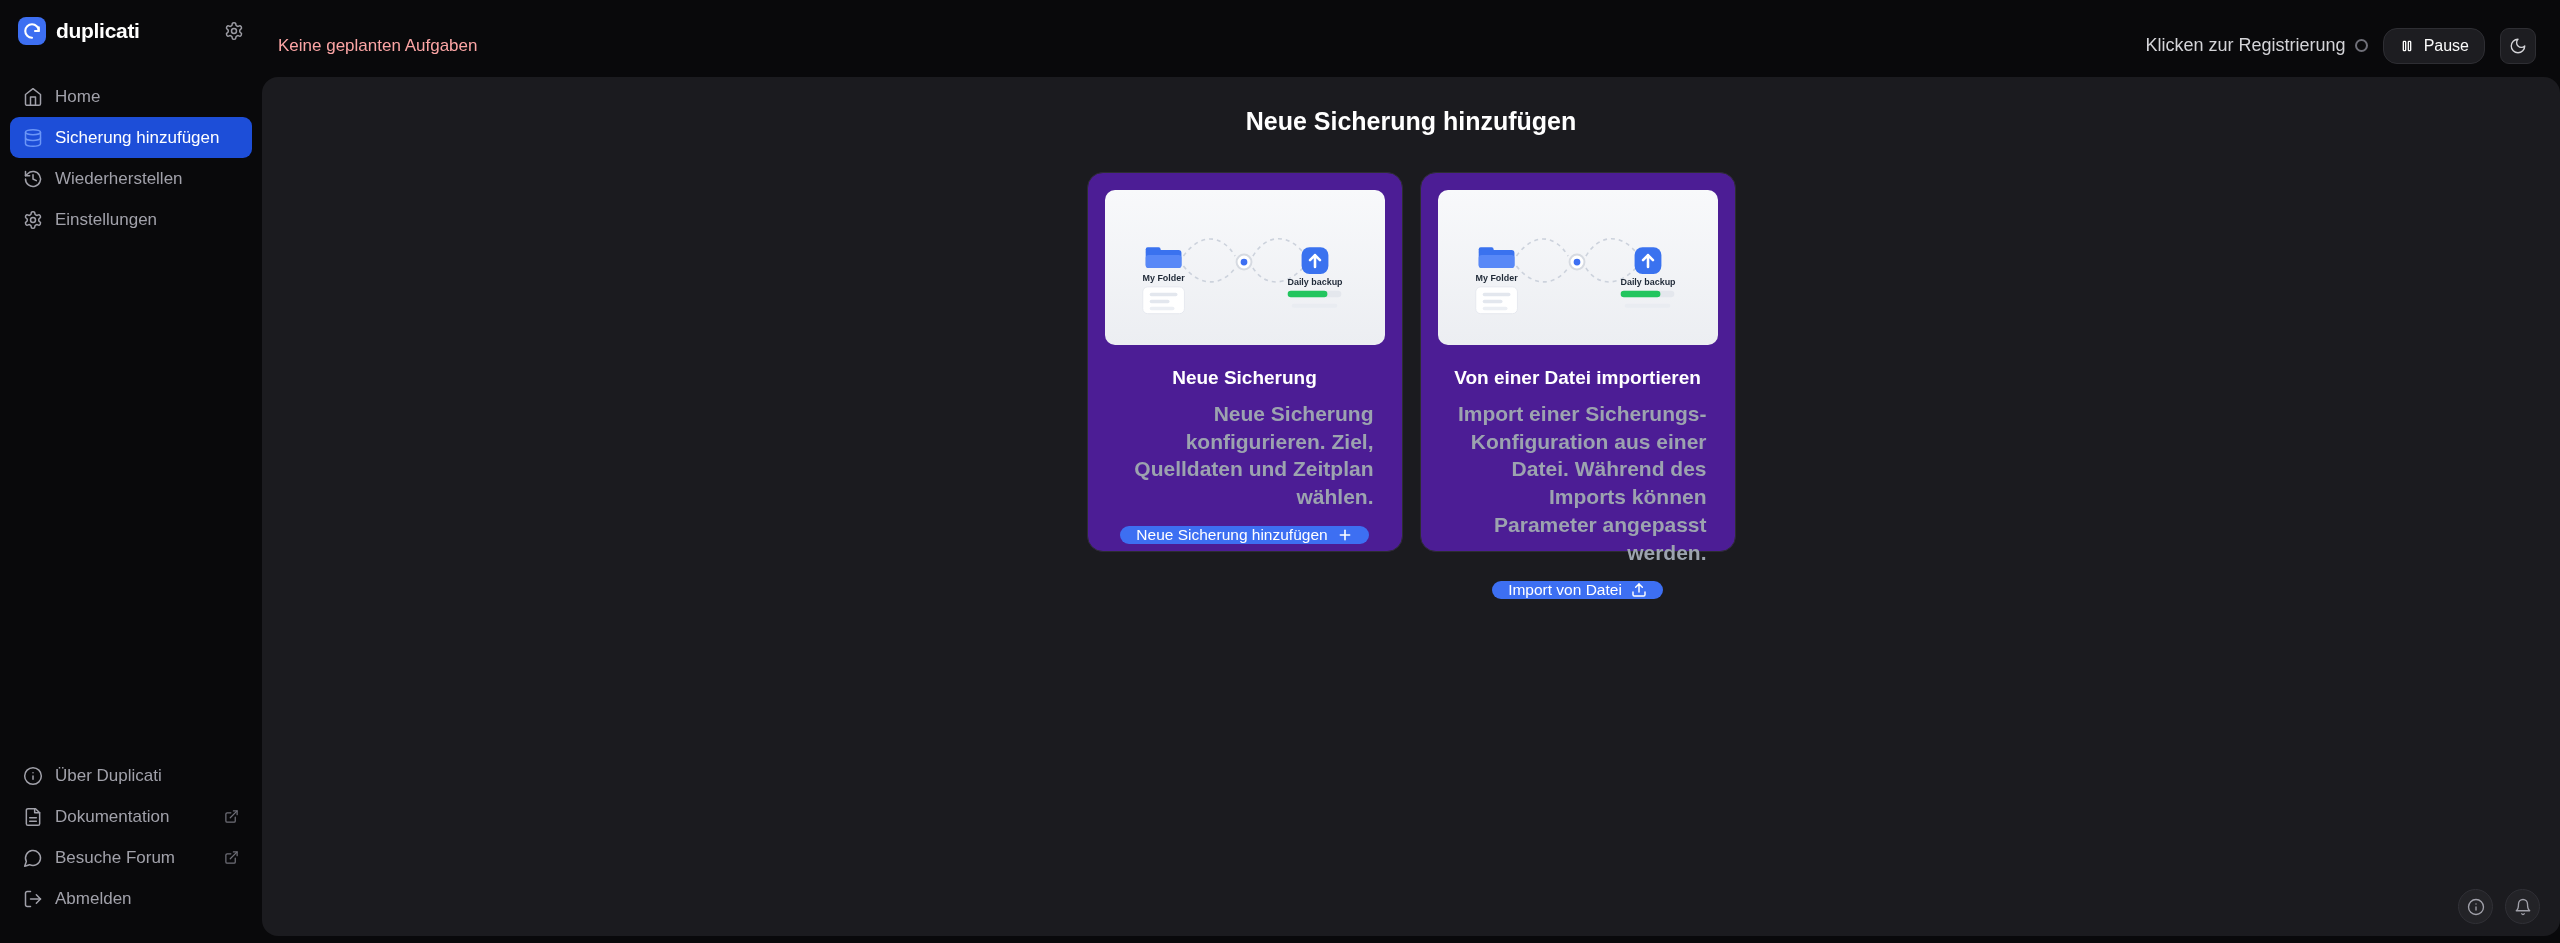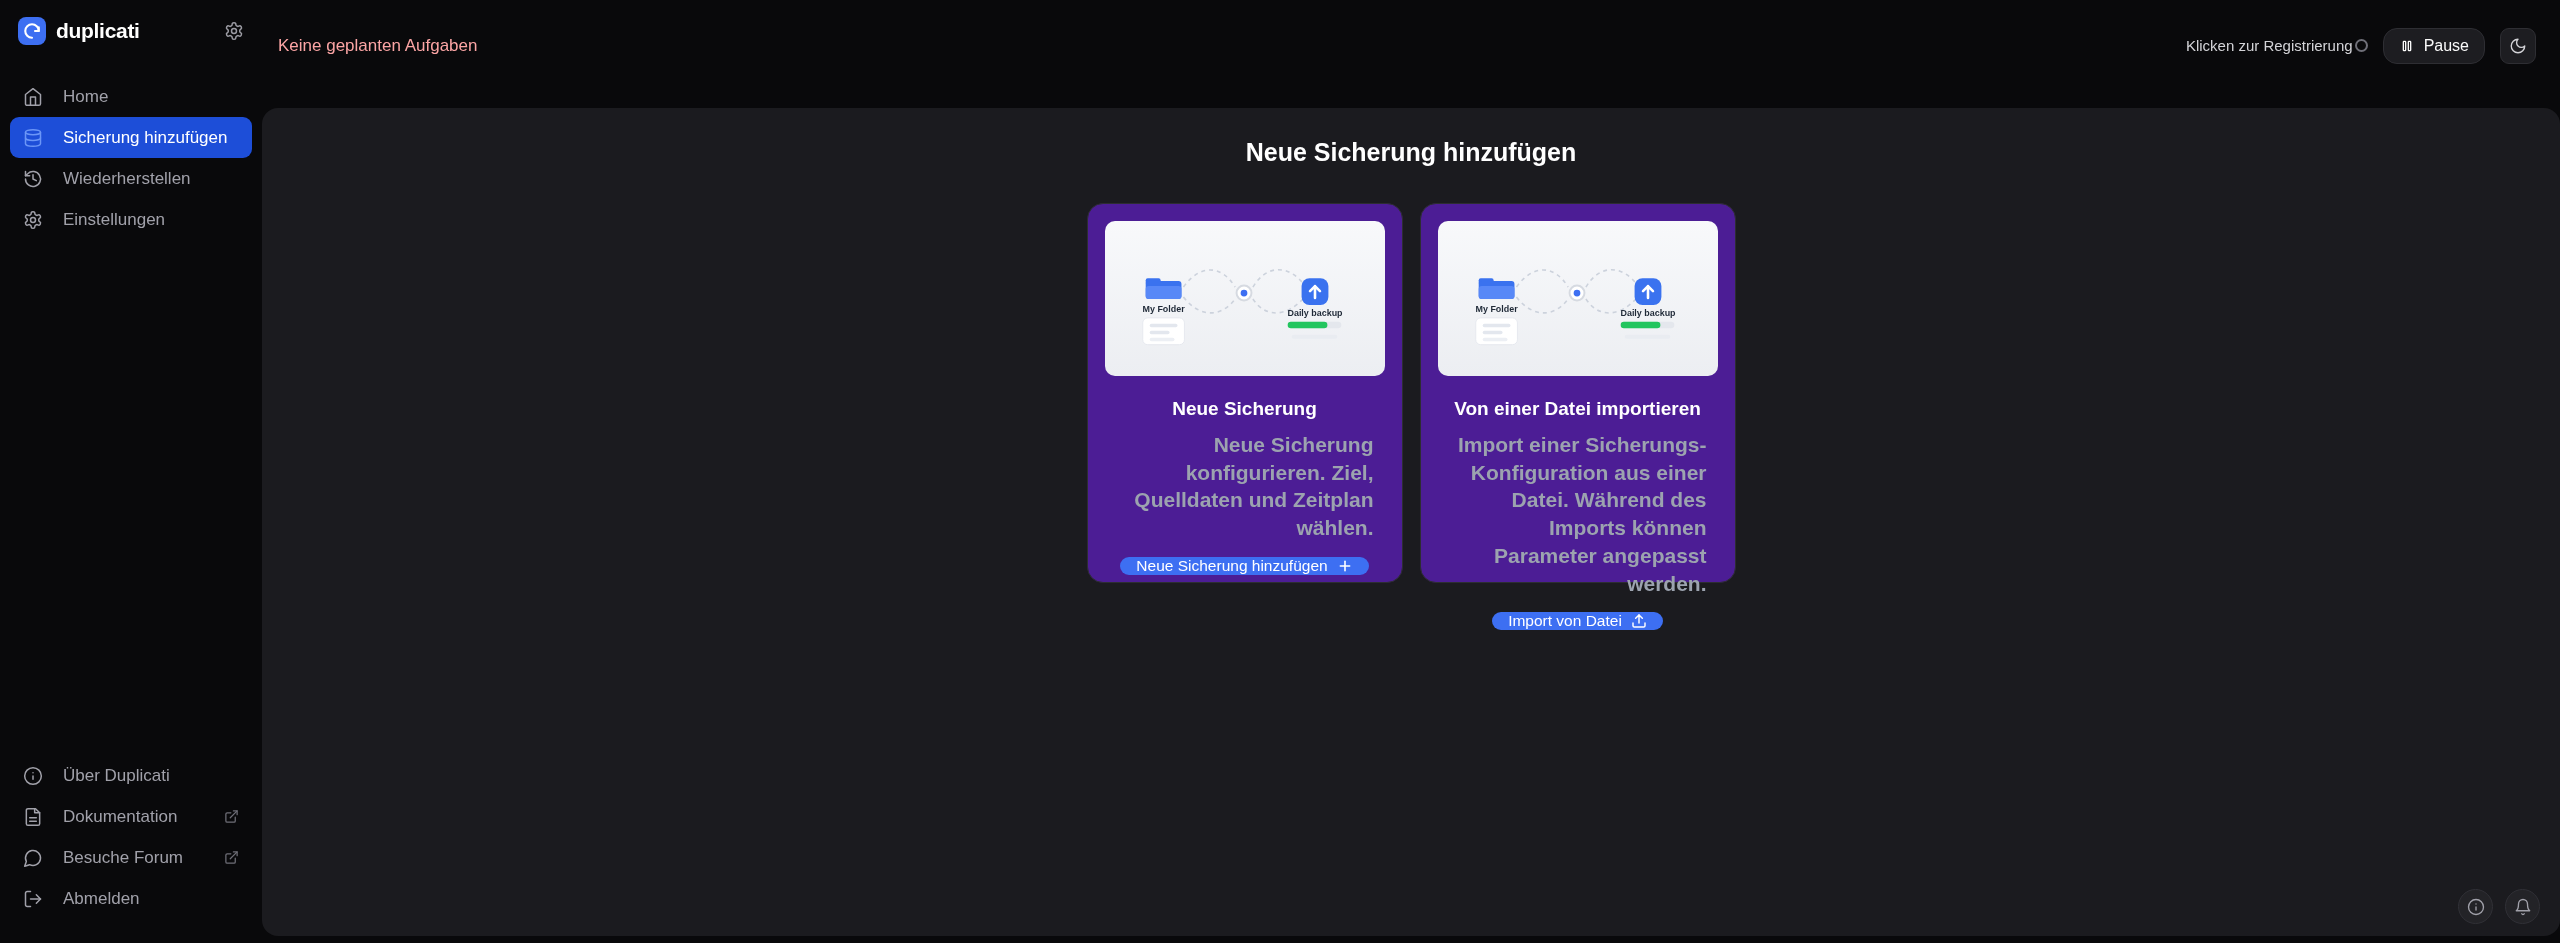--- a/index.html
+++ b/index.html
@@ -10,45 +10,45 @@
   
   .sidebar { position:absolute; left:0; top:0; width:262px; height:100%;
              display:flex; flex-direction:column; padding-bottom:24px; }
   .sidebar-header { height:62px; display:flex; align-items:center; padding:0 18px; position:relative; }
   .logo-box { width:28px; height:28px; border-radius:8px; background:var(--accent,#3d6ff2);
               display:flex; align-items:center; justify-content:center; flex:0 0 auto; }
   .logo-text { margin-left:10px; font-size:21px; font-weight:700; letter-spacing:-0.3px; color:#fff; }
   .sidebar-gear { position:absolute; right:18px; top:50%; transform:translateY(-50%);
                   color:#9b9ba3; cursor:pointer; display:flex; }
   .nav { list-style:none; padding:14px 10px 0; display:flex; flex-direction:column; }
-  .nav-item { height:41px; display:flex; align-items:center; gap:20px; padding:0 13px;
+  .nav-item { height:41px; display:flex; align-items:center; gap:12px; padding:0 13px;
               border-radius:9px; color:#a1a1aa; font-size:17px; cursor:pointer; white-space:nowrap; }
   .nav-item .i { display:flex; }
   .nav-item.active { background:#1d4ed8; color:#fff; }
   .nav-item.active > .i { color:#6b96f7; }
   .ext { margin-left:auto; color:#6f6f78; display:flex; }
   .sidebar-footer { margin-top:auto; padding:0 10px; list-style:none; display:flex; flex-direction:column; }
 
   
   .topbar { position:absolute; left:262px; right:0; top:0; height:77px;
             display:flex; align-items:center; padding:14px 24px 0 16px; }
   .topbar-status { font-size:17px; color:#fca5a5; }
   .topbar-right { margin-left:auto; display:flex; align-items:center; gap:15px; }
-  .register { display:flex; align-items:center; gap:2px; font-size:15px; color:#d4d4d8; cursor:pointer; }
+  .register { display:flex; align-items:center; gap:9px; font-size:18px; color:#d4d4d8; cursor:pointer; }
   .ring-ic { width:13px; height:13px; border-radius:50%; border:2px solid #6f6f78; }
   .pause-btn { height:36px; display:flex; align-items:center; gap:9px; padding:0 15px;
                background:#1d1d21; border:1px solid #2e2e33; border-radius:14px;
                color:#fafafa; font-size:16px; cursor:pointer; font-family:inherit; }
   .icon-btn-sq { width:36px; height:36px; border-radius:9px; background:#1d1d21;
                  border:1px solid #2e2e33; display:flex; align-items:center; justify-content:center;
                  color:#d4d4d8; cursor:pointer; }
 
   
   .content { position:absolute; left:262px; right:0; top:77px; bottom:7px;
-             background:#1b1b1f; border-radius:16px;margin-top:31px; }
+             background:#1b1b1f; border-radius:16px; }
   .page-title { text-align:center; padding-top:30px; font-size:25px; font-weight:700; color:#fff; }
   .cards { display:flex; justify-content:center; gap:17px; margin-top:36px; }
   .card { width:316px; height:380px; background:#4c1d95; border:1px solid #2d2d32;
           border-radius:16px; padding:17px; display:flex; flex-direction:column; align-items:center;
           cursor:pointer; }
   .illu { width:100%; height:155px; border-radius:10px; overflow:hidden;
           background:linear-gradient(180deg,#f8f9fb,#eceef2); flex:0 0 auto; }
   .illu svg { display:block; width:100%; height:100%; }
   .card-title { margin-top:22px; font-size:19px; font-weight:700; color:#fff; }
   .card-desc { margin-top:11px; font-size:21px; line-height:1.32; color:#9ca3af;

